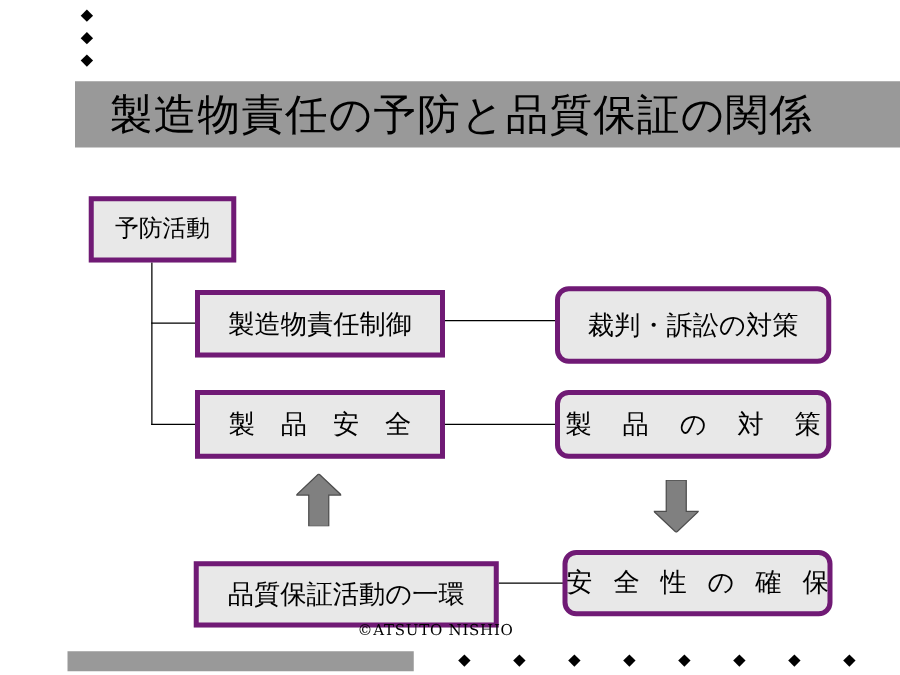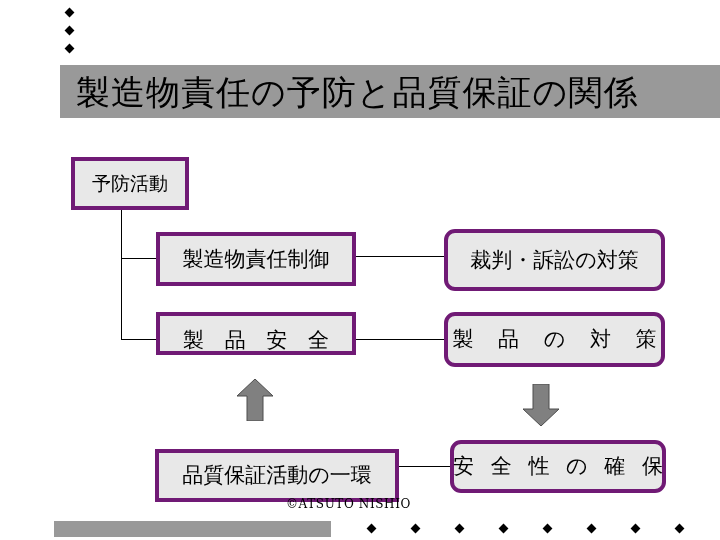--- a/index.html
+++ b/index.html
@@ -29,21 +29,21 @@
   .title-banner {
     position: absolute;
     left: 60px;
     top: 65px;
     width: 660px;
     height: 53px;
     background: #999999;
     display: flex;
     align-items: center;
     box-sizing: border-box;
-    padding-left: 16px;
+    padding-left: 28px;
   }
   .title-text {
     font-size: 34px;
     color: #000000;
     letter-spacing: 1px;
     line-height: 1;
     white-space: nowrap;
     font-family: "DejaVu Sans", "Liberation Sans", sans-serif;
   }
 
@@ -61,21 +61,21 @@
     white-space: nowrap;
   }
   .node span { display: block; }
 
   .node.round { border-radius: 11px; }
   .node.thick { border-width: 4px; margin-top: 12px; }
 
   .n-prevention   { left: 71px;  top: 157px; width: 118px; height: 53px; font-size: 19px; }
   .n-pl-control   { left: 156px; top: 232px; width: 200px; height: 54px; font-size: 21px; }
   .n-litigation   { left: 444px; top: 229px; width: 221px; height: 62px; font-size: 21px; }
-  .n-product-safe { left: 156px; top: 312px; width: 200px; height: 43px; font-size: 21px; letter-spacing: 7px; text-indent: 7px; align-items: flex-end; }
+  .n-product-safe { left: 156px; top: 312px; width: 200px; height: 55px; font-size: 21px; letter-spacing: 7px; text-indent: 7px; }
   .n-product-meas { left: 444px; top: 312px; width: 221px; height: 55px; font-size: 21px; letter-spacing: 9px; text-indent: 9px; }
   .n-qa-part      { left: 155px; top: 437px; width: 244px; height: 53px; font-size: 21px; }
   .n-safety-ensure{ left: 450px; top: 440px; width: 216px; height: 53px; font-size: 21px; letter-spacing: 5px; text-indent: 5px; }
 
   
   .line {
     position: absolute;
     background: #000000;
   }
   .vline { width: 1px; }

